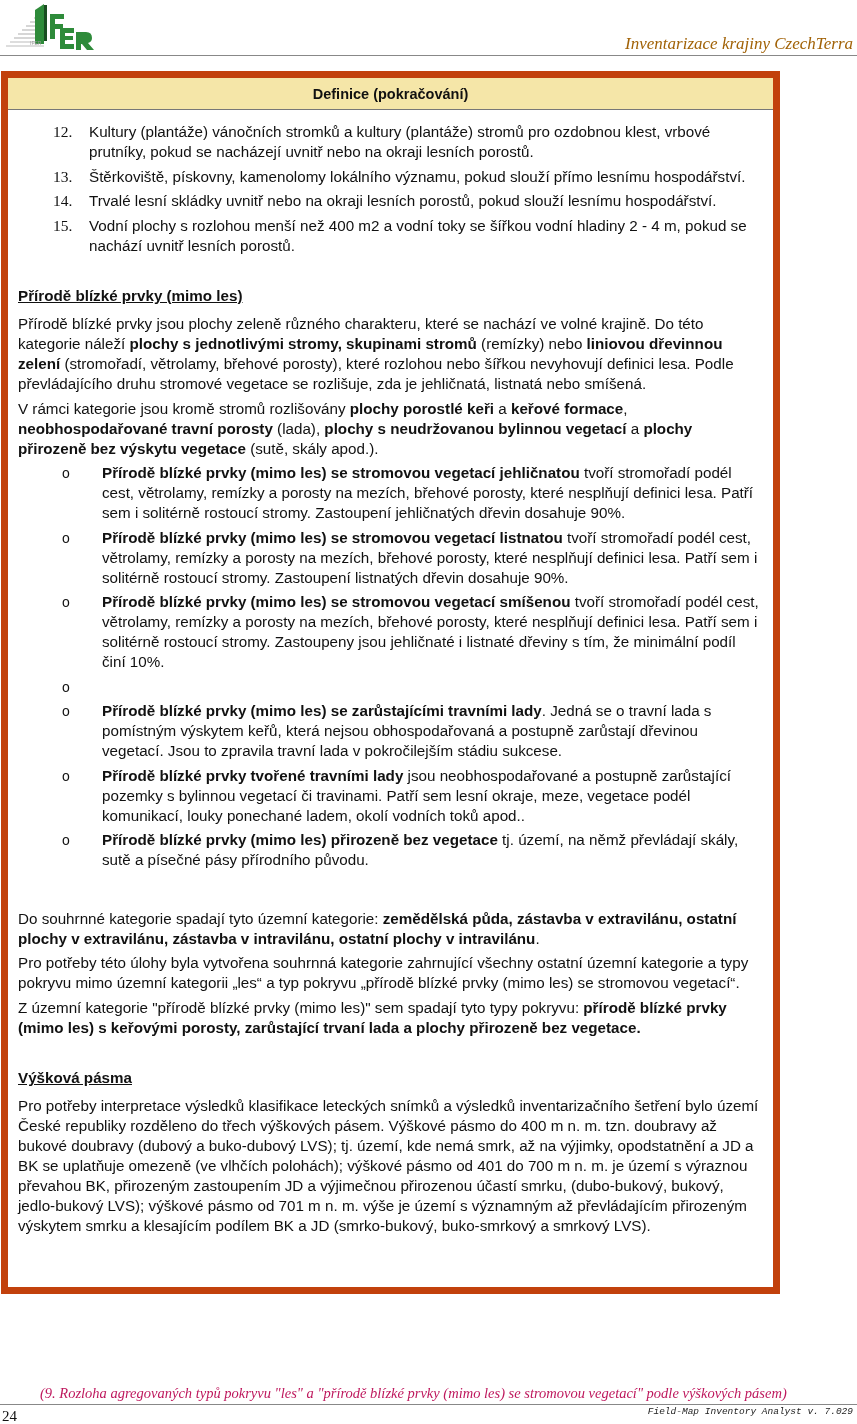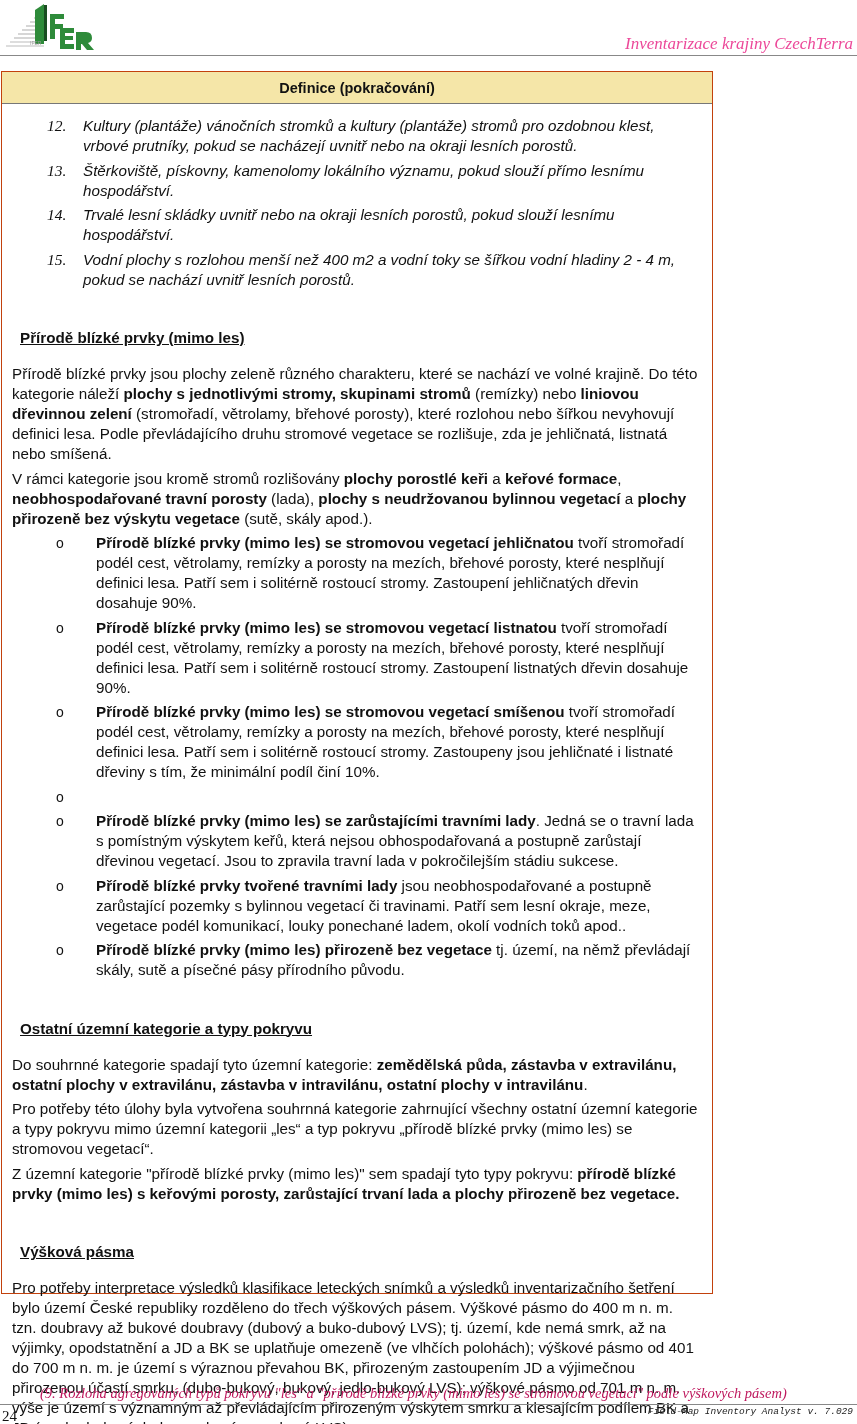--- a/index.html
+++ b/index.html
@@ -1,33 +1,33 @@
 <!DOCTYPE html>
 <html><head>
 <meta charset="utf-8">
 <style>
   html, body { margin: 0; padding: 0; background: #ffffff; }
   body { width: 857px; height: 1424px; position: relative; overflow: hidden;
          font-family: "Liberation Sans", sans-serif; color: #111; }
   .logo { position: absolute; left: 4px; top: 2px; width: 92px; height: 50px; }
   .header-title { position: absolute; right: 4px; top: 34px;
-         font-family: "Liberation Serif", serif; font-style: italic; font-size: 17px; color: #ec4899; }
+         font-family: "Liberation Serif", serif; font-style: italic; font-size: 17px; color: #a16207; }
   .header-rule { position: absolute; left: 0; right: 0; top: 55px; height: 0; border-top: 1.5px solid #888; }
-  .box { position: absolute; left: 1px; top: 71px; width: 712px; height: 1223px;
-         border: 1px solid #c2410c; box-sizing: border-box; }
+  .box { position: absolute; left: 1px; top: 71px; width: 779px; height: 1223px;
+         border: 7px solid #c2410c; box-sizing: border-box; }
   .box-title { height: 31px; background: #f5e6a8; border-bottom: 1px solid #777;
          display: flex; align-items: center; justify-content: center;
          font-weight: bold; font-size: 14.5px; color: #111; }
   .content { position: absolute; left: 10px; right: 12px; top: 44px; font-size: 15.2px; line-height: 20px; }
-  .num-item { display: flex; margin-bottom: 4.5px; font-style: italic; }
+  .num-item { display: flex; margin-bottom: 4.5px; }
   .num { width: 69px; flex: none; font-family: "Liberation Serif", serif; font-size: 15.5px;
          text-align: right; padding-right: 0; box-sizing: border-box; }
   .num span { display: inline-block; width: 34px; text-align: left; }
   .num-text { flex: 1; padding-left: 2px; }
-  h3 { font-size: 15.2px; font-weight: bold; text-decoration: underline; margin: 8px; line-height: 20px; }
+  h3 { font-size: 15.2px; font-weight: bold; text-decoration: underline; margin: 0; line-height: 20px; }
   p { margin: 0 0 4.5px 0; }
   .bullet { display: flex; margin-bottom: 4.5px; }
   .bullet-mark { width: 84px; flex: none; padding-left: 44px; box-sizing: border-box; font-size: 14px; }
   .bullet-text { flex: 1; }
   b { font-weight: bold; }
   .caption { position: absolute; left: 40px; top: 1385px; font-family: "Liberation Serif", serif;
          font-style: italic; font-size: 14.5px; color: #be185d; }
   .footer-rule { position: absolute; left: 0; right: 0; top: 1404px; border-top: 1.5px solid #888; }
   .page-num { position: absolute; left: 2px; top: 1408px; font-family: "Liberation Serif", serif; font-size: 15px; }
   .footer-brand { position: absolute; right: 4px; top: 1406px; font-family: Liberation Mono, monospace;
@@ -112,21 +112,20 @@
         <div class="bullet-mark">o</div>
         <div class="bullet-text"><b>Přírodě blízké prvky tvořené travními lady</b><span> jsou neobhospodařované a postupně zarůstající pozemky s bylinnou vegetací či travinami. Patří sem lesní okraje, meze, vegetace podél komunikací, louky ponechané ladem, okolí vodních toků apod..</span></div>
       </div>
       <div class="bullet">
         <div class="bullet-mark">o</div>
         <div class="bullet-text"><b>Přírodě blízké prvky (mimo les) přirozeně bez vegetace</b><span> tj. území, na němž převládají skály, sutě a písečné pásy přírodního původu.</span></div>
       </div>
     </div>
 
     <div style="height:26px"></div>
-    <h3>Ostatní územní kategorie a typy pokryvu</h3>
     <div style="height:8px"></div>
     <p><span>Do souhrnné kategorie spadají tyto územní kategorie: </span><b>zemědělská půda, zástavba v extravilánu, ostatní plochy v extravilánu, zástavba v intravilánu, ostatní plochy v intravilánu</b><span>.</span></p>
     <p>Pro potřeby této úlohy byla vytvořena souhrnná kategorie zahrnující všechny ostatní územní kategorie a typy pokryvu mimo územní kategorii „les“ a typ pokryvu „přírodě blízké prvky (mimo les) se stromovou vegetací“.</p>
     <p><span>Z územní kategorie "přírodě blízké prvky (mimo les)" sem spadají tyto typy pokryvu: </span><b>přírodě blízké prvky (mimo les) s keřovými porosty, zarůstající trvaní lada a plochy přirozeně bez vegetace.</b></p>
 
     <div style="height:26px"></div>
     <h3>Výšková pásma</h3>
     <div style="height:8px"></div>
     <p>Pro potřeby interpretace výsledků klasifikace leteckých snímků a výsledků inventarizačního šetření bylo území České republiky rozděleno do třech výškových pásem. Výškové pásmo do 400 m n. m. tzn. doubravy až bukové doubravy  (dubový a buko-dubový LVS); tj. území, kde nemá smrk, až na výjimky, opodstatnění a JD a BK se uplatňuje omezeně (ve vlhčích polohách); výškové pásmo od 401 do 700 m n. m. je území s výraznou převahou BK, přirozeným zastoupením JD a výjimečnou přirozenou účastí smrku, (dubo-bukový, bukový, jedlo-bukový LVS); výškové pásmo od 701 m n. m. výše je území s významným až převládajícím přirozeným výskytem smrku a klesajícím podílem BK a JD (smrko-bukový, buko-smrkový a smrkový LVS).</p>
   </div>

